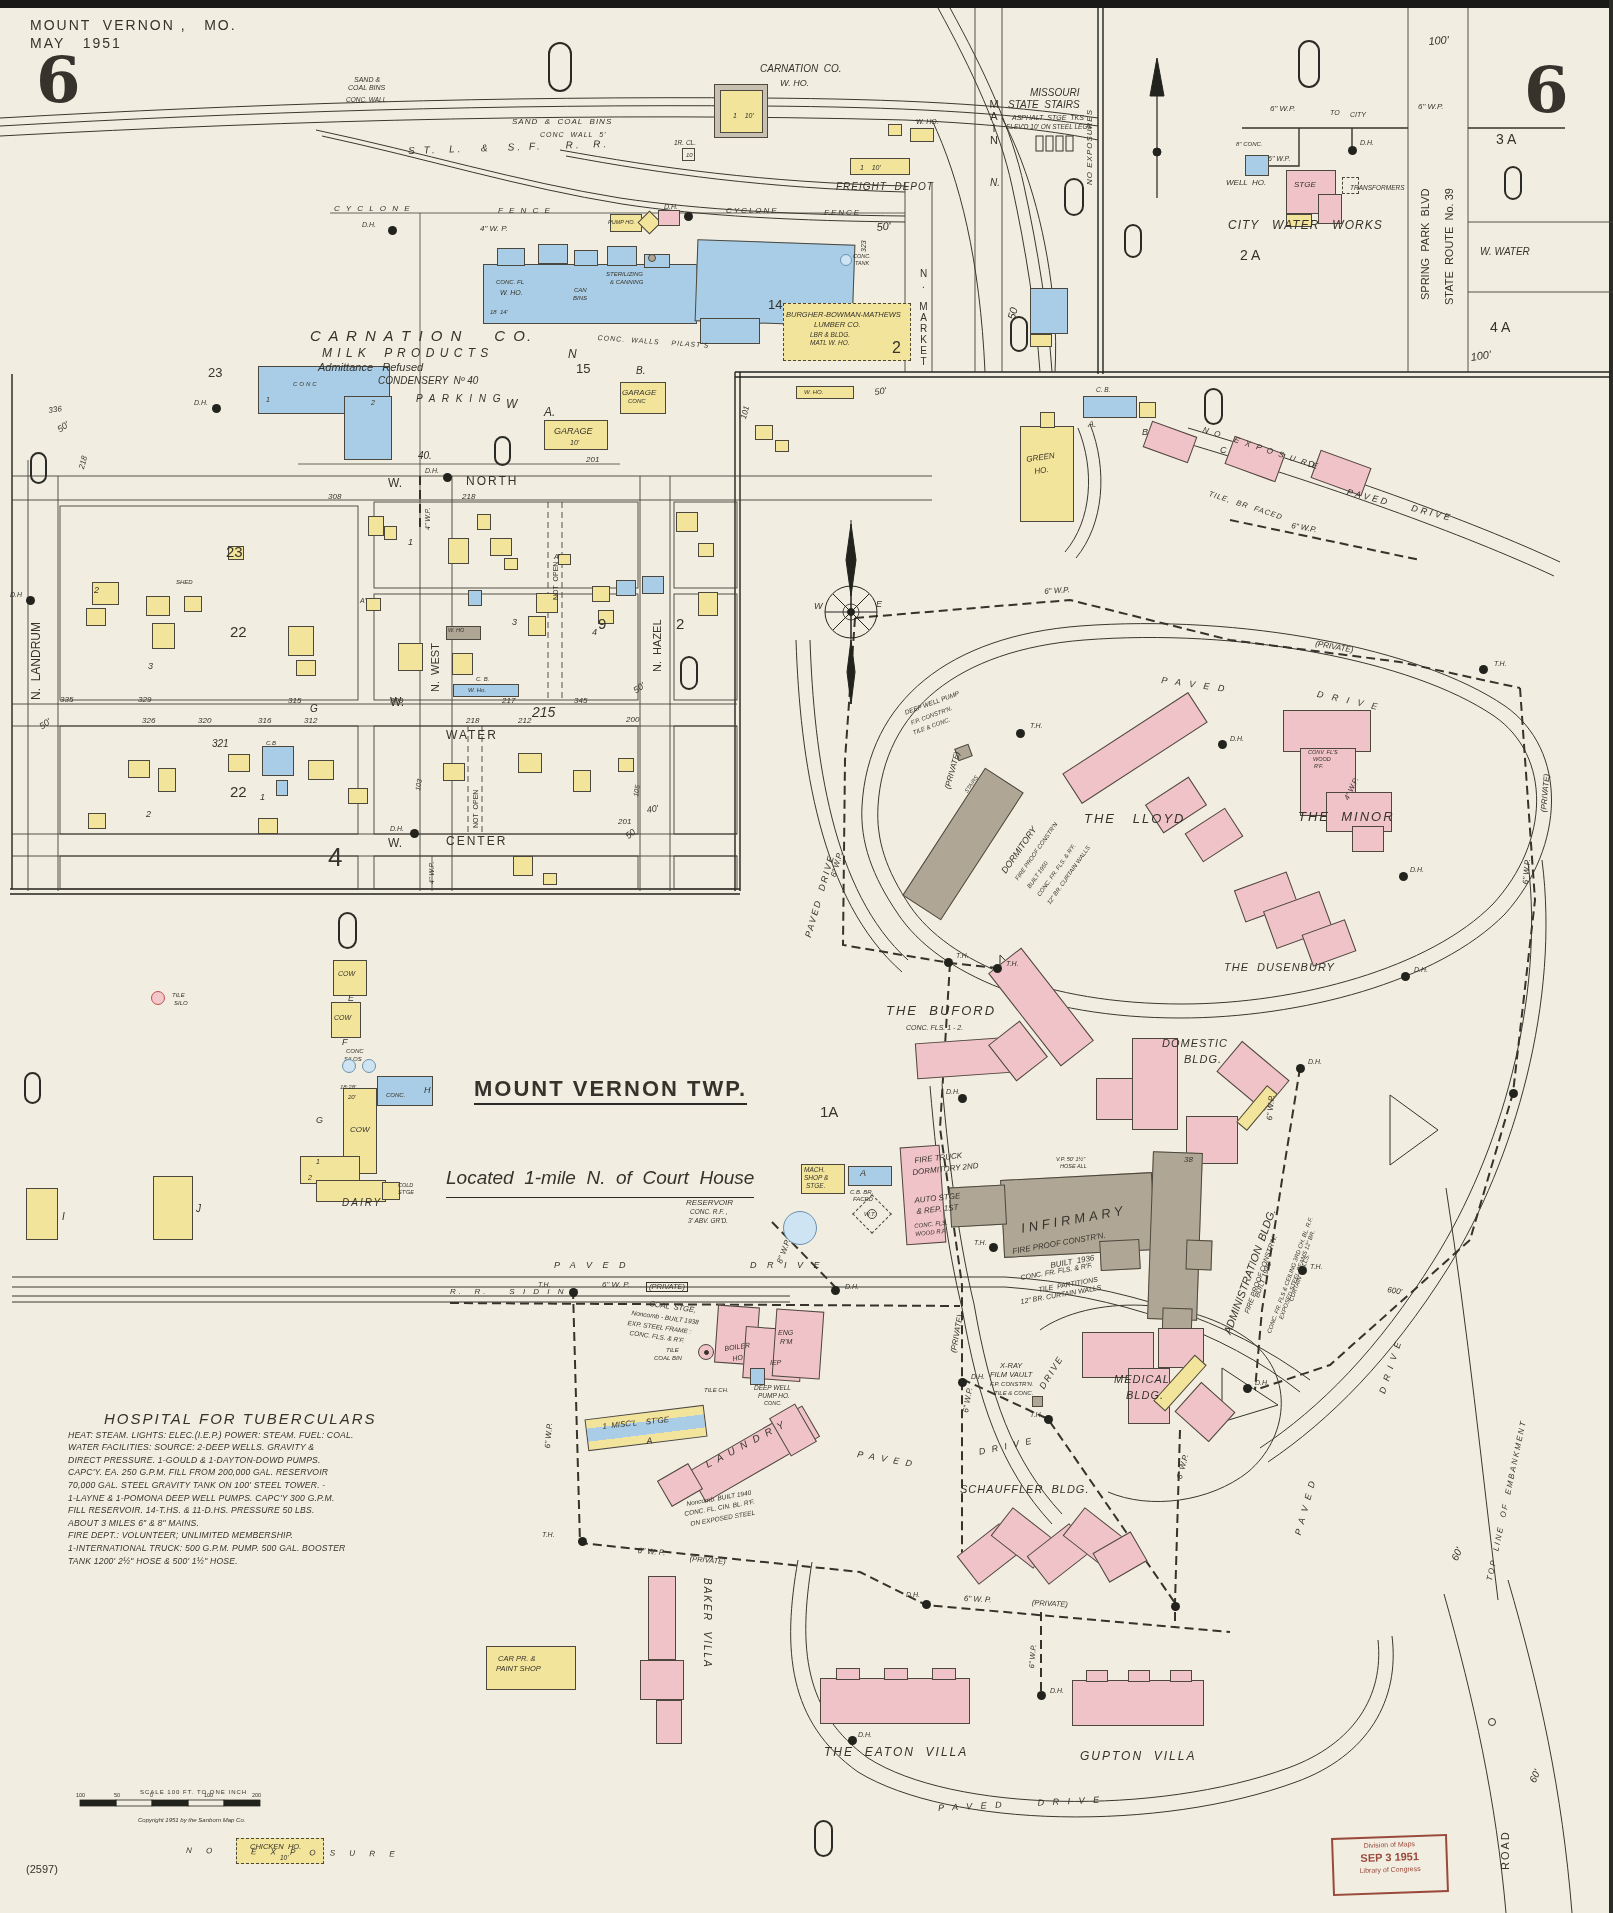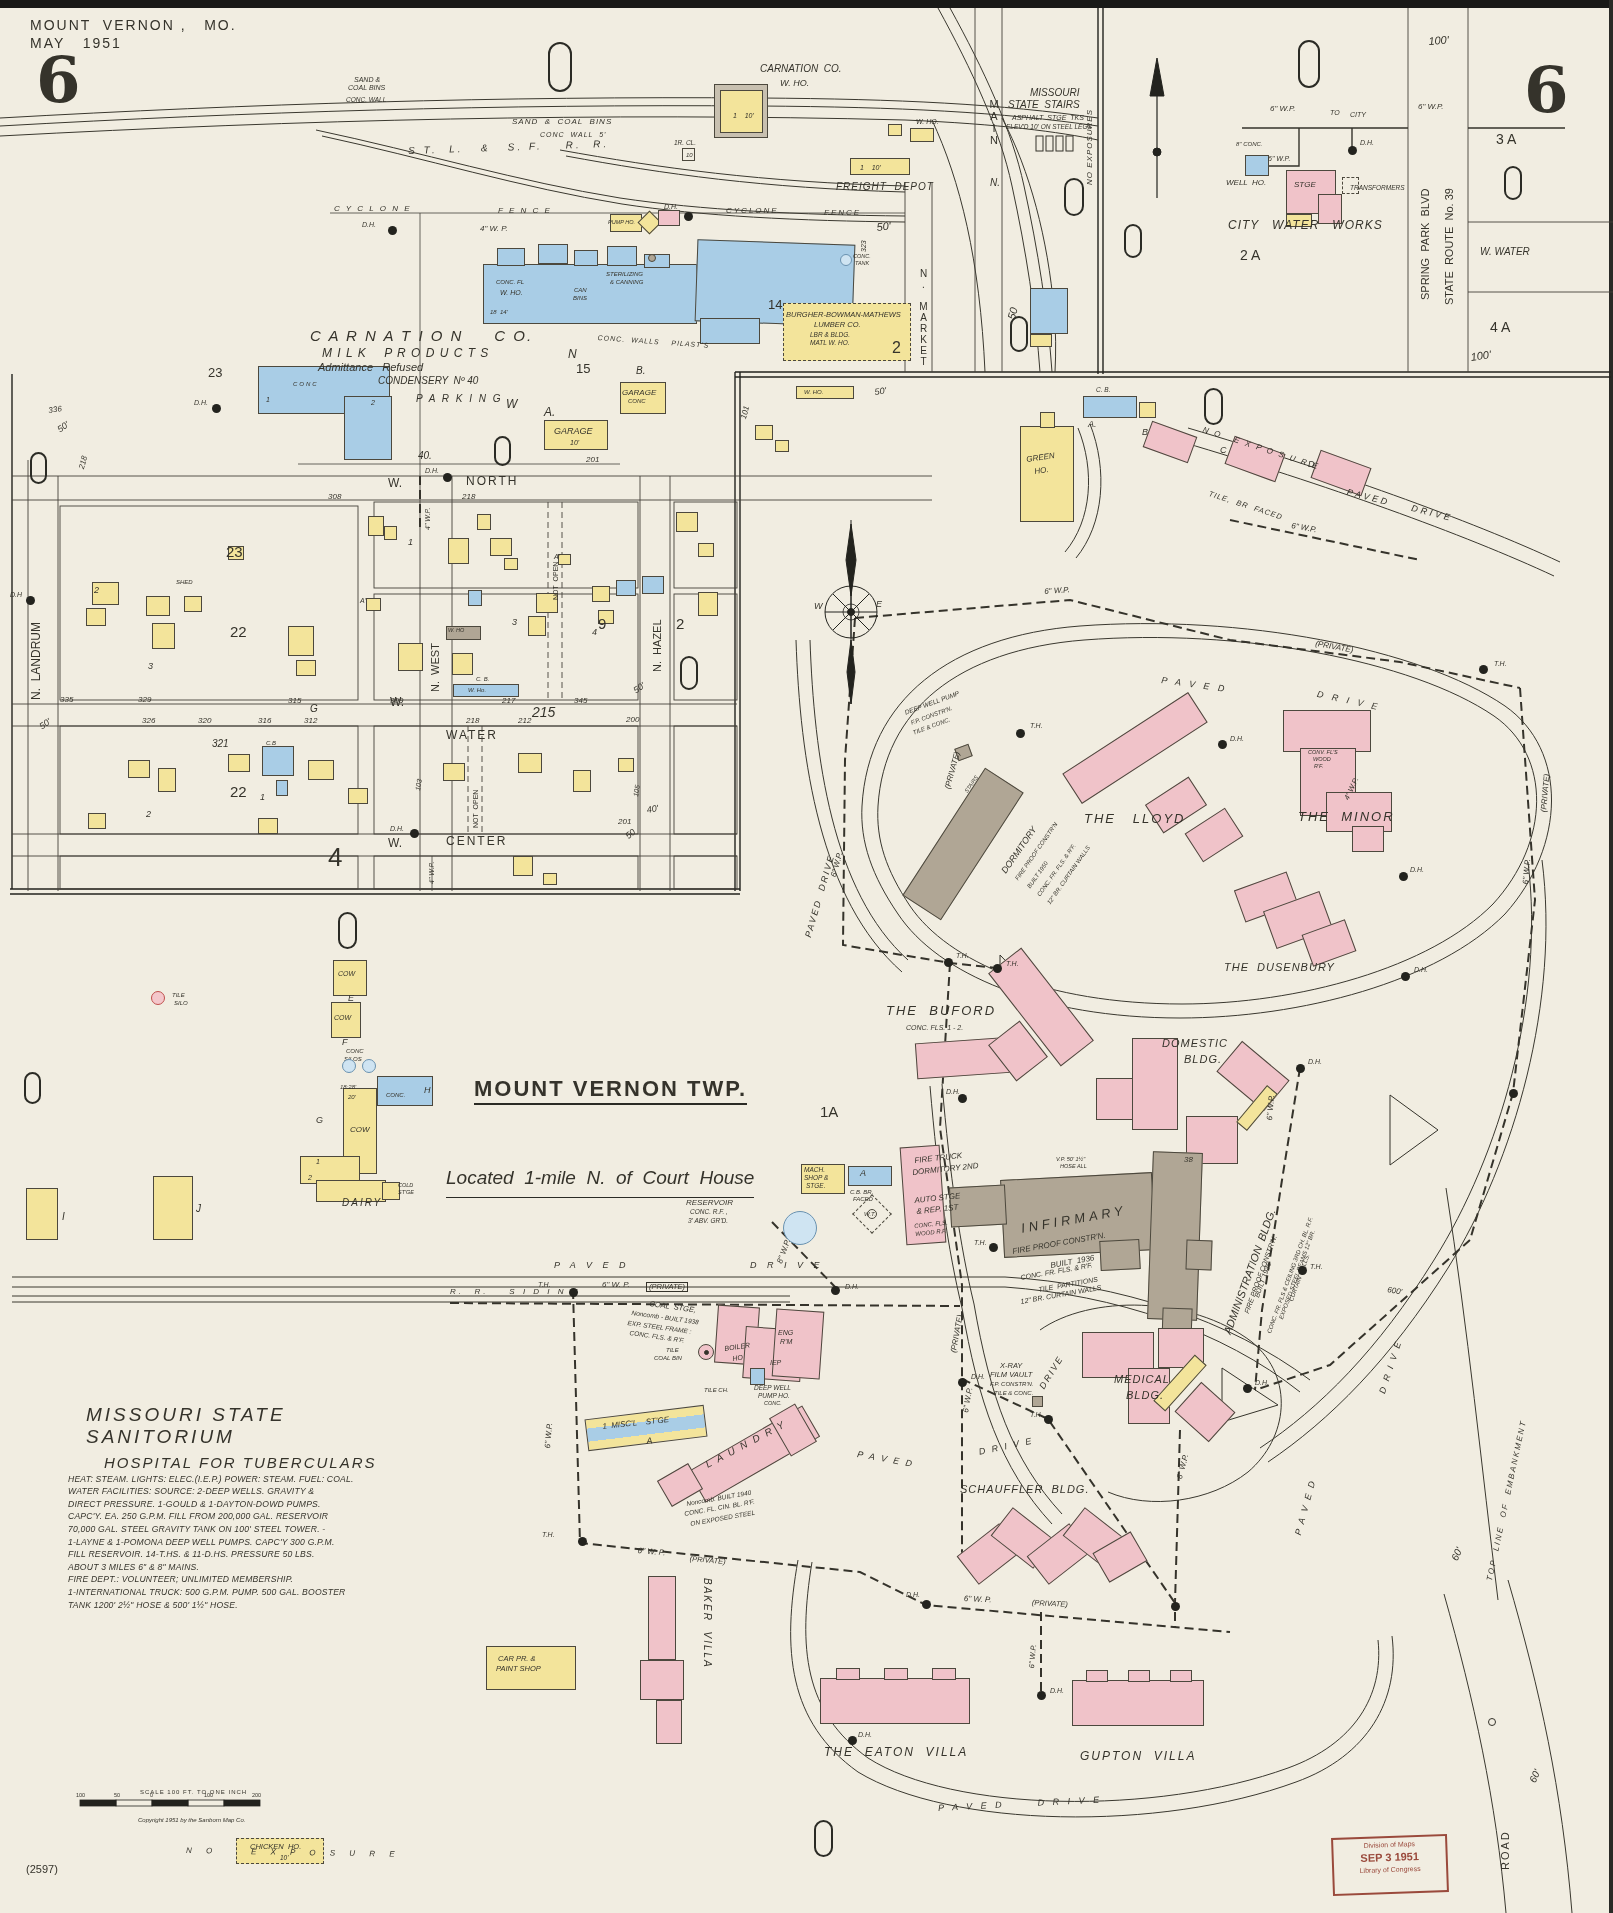--- a/index.html
+++ b/index.html
@@ -178,21 +178,20 @@
   <div class="lb" style="left:30px;top:18px;font-size:14px;letter-spacing:2px">MOUNT  VERNON ,   MO.</div>
   <div class="lb" style="left:30px;top:36px;font-size:14px;letter-spacing:2px">MAY   1951</div>
   <div class="lb num" style="left:36px;top:48px;font-size:64px">6</div>
   <div class="lb num" style="left:1524px;top:58px;font-size:64px">6</div>
   <div class="lb" style="left:26px;top:1864px;font-size:11px">(2597)</div>
 
   <div class="lb und" style="left:474px;top:1078px;font-size:22px;font-weight:bold;letter-spacing:2px">MOUNT VERNON TWP.</div>
   <div class="lb it und2" style="left:446px;top:1168px;font-size:19px">Located  1-mile  N.  of  Court  House</div>
 
   <div id="sanit">
-    <div class="t1">MISSOURI  STATE  SANITORIUM</div>
     <div class="t2">HOSPITAL  FOR  TUBERCULARS</div>
     <div id="sanit-lines">
         <div class="ln">HEAT: STEAM.  LIGHTS: ELEC.(I.E.P.)  POWER: STEAM.  FUEL: COAL.</div>
         <div class="ln">WATER FACILITIES:  SOURCE: 2-DEEP WELLS. GRAVITY &amp;</div>
         <div class="ln">DIRECT PRESSURE.  1-GOULD &amp; 1-DAYTON-DOWD PUMPS.</div>
         <div class="ln">CAPC'Y. EA. 250 G.P.M.  FILL FROM 200,000 GAL. RESERVOIR</div>
         <div class="ln">70,000 GAL. STEEL GRAVITY TANK ON 100' STEEL TOWER. -</div>
         <div class="ln">1-LAYNE &amp; 1-POMONA DEEP WELL PUMPS. CAPC'Y 300 G.P.M.</div>
         <div class="ln">FILL RESERVOIR.  14-T.HS. &amp; 11-D.HS.  PRESSURE 50 LBS.</div>
         <div class="ln">ABOUT 3 MILES 6" &amp; 8" MAINS.</div>

